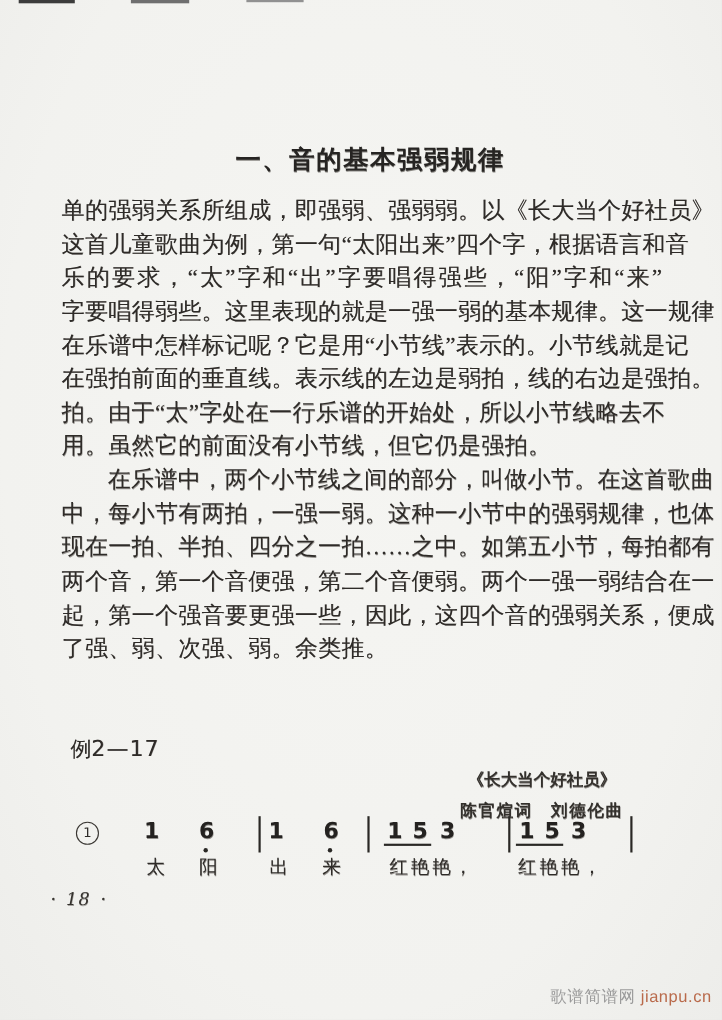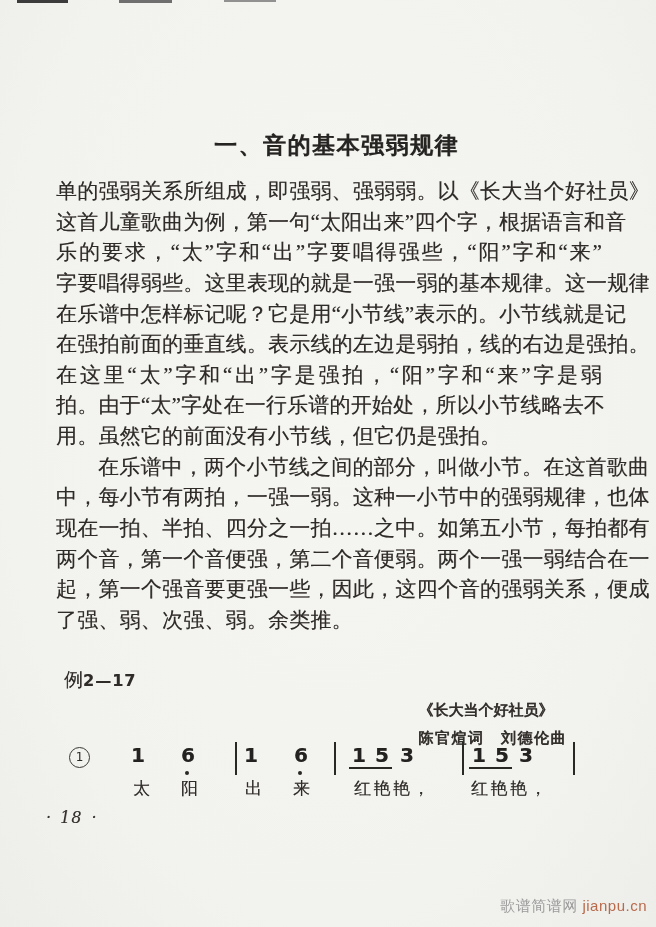--- a/index.html
+++ b/index.html
@@ -41,26 +41,26 @@
   .line.indent{text-indent:42px;}
   .line.short{text-align:left;text-align-last:left;}
   
   .example-label{
     position:absolute;left:64px;top:668px;
     font-size:19px;line-height:24px;
     text-shadow:0.35px 0.35px 0.4px rgba(55,50,45,.5);
   }
   .example-label .num{
     font-family:"DejaVu Sans",sans-serif;
-    font-weight:bold;letter-spacing:1px;font-size:16px;
+    font-weight:normal;letter-spacing:1px;font-size:20px;
   }
   
   .credit-block{
     position:absolute;right:89px;top:702px;
-    text-align:left;
+    text-align:center;
     font-weight:bold;font-size:15px;line-height:16px;
     color:#33302c;
     text-shadow:0.3px 0.3px 0.3px rgba(55,50,45,.5);
   }
   .credit-block .credits{letter-spacing:1.5px;margin-top:12px;}
   
   .score{position:absolute;left:0;top:0;width:656px;height:927px;pointer-events:none;}
   .phrase-circle{
     position:absolute;left:69px;top:747px;
     width:19px;height:19px;border:1.5px solid #3a3733;border-radius:50%;
@@ -124,21 +124,20 @@
 
   <div class="title">一、音的基本强弱规律</div>
 
   <div class="text-block">
     <div class="line">单的强弱关系所组成，即强弱、强弱弱。以《长大当个好社员》</div>
     <div class="line">这首儿童歌曲为例，第一句“太阳出来”四个字，根据语言和音</div>
     <div class="line">乐的要求，“太”字和“出”字要唱得强些，“阳”字和“来”</div>
     <div class="line">字要唱得弱些。这里表现的就是一强一弱的基本规律。这一规律</div>
     <div class="line">在乐谱中怎样标记呢？它是用“小节线”表示的。小节线就是记</div>
     <div class="line">在强拍前面的垂直线。表示线的左边是弱拍，线的右边是强拍。</div>
-    <div class="line">在这里“太”字和“出”字是强拍，“阳”字和“来”字是弱</div>
     <div class="line">拍。由于“太”字处在一行乐谱的开始处，所以小节线略去不</div>
     <div class="line short">用。虽然它的前面没有小节线，但它仍是强拍。</div>
     <div class="line indent">在乐谱中，两个小节线之间的部分，叫做小节。在这首歌曲</div>
     <div class="line">中，每小节有两拍，一强一弱。这种一小节中的强弱规律，也体</div>
     <div class="line">现在一拍、半拍、四分之一拍……之中。如第五小节，每拍都有</div>
     <div class="line">两个音，第一个音便强，第二个音便弱。两个一强一弱结合在一</div>
     <div class="line">起，第一个强音要更强一些，因此，这四个音的强弱关系，便成</div>
     <div class="line short">了强、弱、次强、弱。余类推。</div>
   </div>
 

